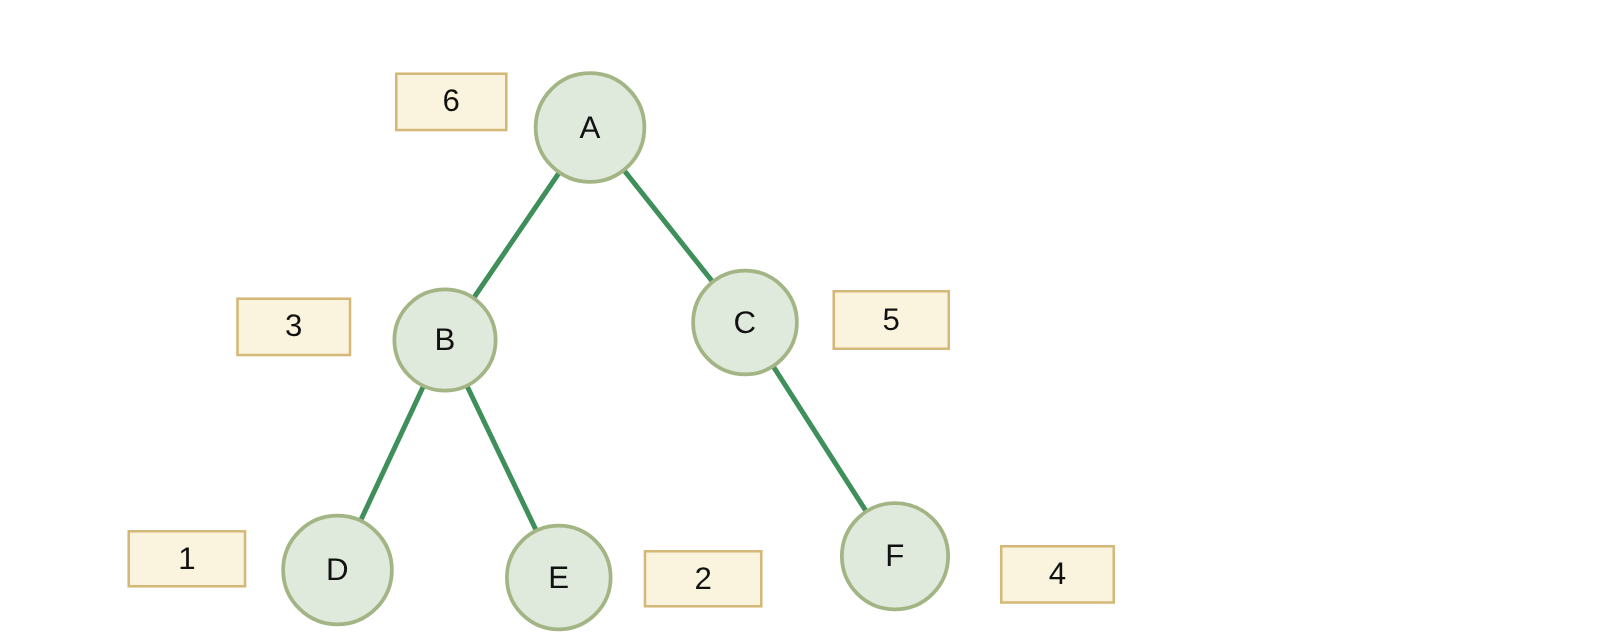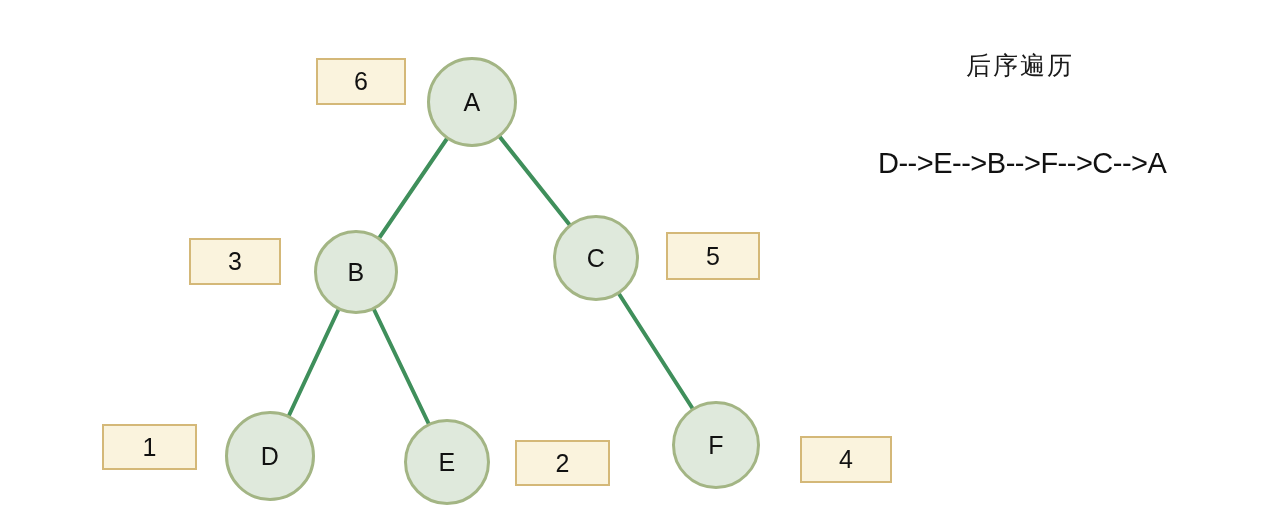--- a/index.html
+++ b/index.html
@@ -130,18 +130,14 @@
         <span class="order-value">1</span>
       </div>
       <div class="order-box" style="left: 515px; top: 440px; width: 95px; height: 46px; background: rgb(250, 243, 221); border-color: rgb(212, 184, 120);">
         <span class="order-value">2</span>
       </div>
       <div class="order-box" style="left: 800px; top: 436px; width: 92px; height: 47px; background: rgb(250, 243, 221); border-color: rgb(212, 184, 120);">
         <span class="order-value">4</span>
       </div>
     </div>
 
-  <div id="side-panel">
-    <div id="panel-title">后序遍历</div>
-    <div id="traversal-sequence">D--&gt;E--&gt;B--&gt;F--&gt;C--&gt;A</div>
-  </div>
 
 </div>
 
 </body></html>

